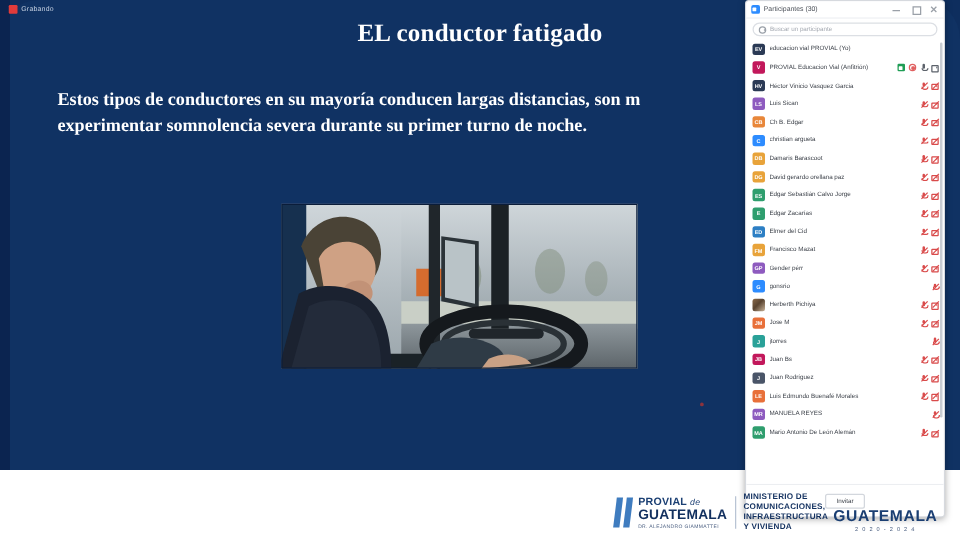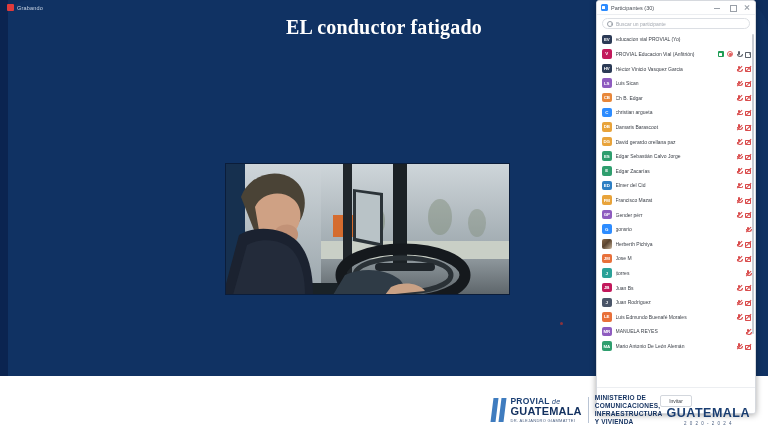--- a/index.html
+++ b/index.html
@@ -303,20 +303,22 @@
     <div class="slide-left-strip"></div>
 
     <div class="recording">
       <span class="rec-dot"></span>
       <span class="rec-label">Grabando</span>
     </div>
 
     <div class="slide-title">EL conductor fatigado</div>
 
     <div class="slide-body">
+      <span>Estos tipos de conductores en su mayoría conducen largas distancias, son m</span>
+      <span>experimentar somnolencia severa durante su primer turno de noche.</span>
     </div>
 
     <div class="photo">
       <svg viewBox="0 0 285 132" preserveAspectRatio="none">
         <defs>
           <linearGradient id="sky" x1="0" y1="0" x2="0" y2="1">
             <stop offset="0%" stop-color="#cfd6da"></stop>
             <stop offset="100%" stop-color="#9aa5ab"></stop>
           </linearGradient>
           <linearGradient id="road" x1="0" y1="0" x2="0" y2="1">

